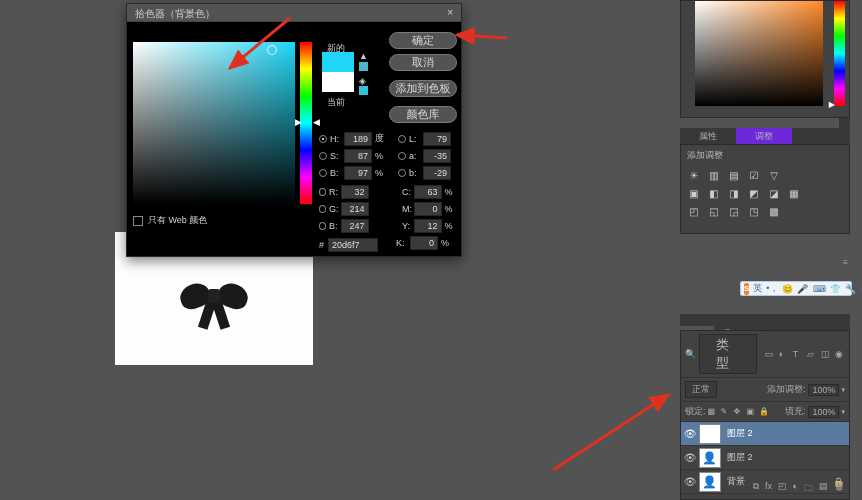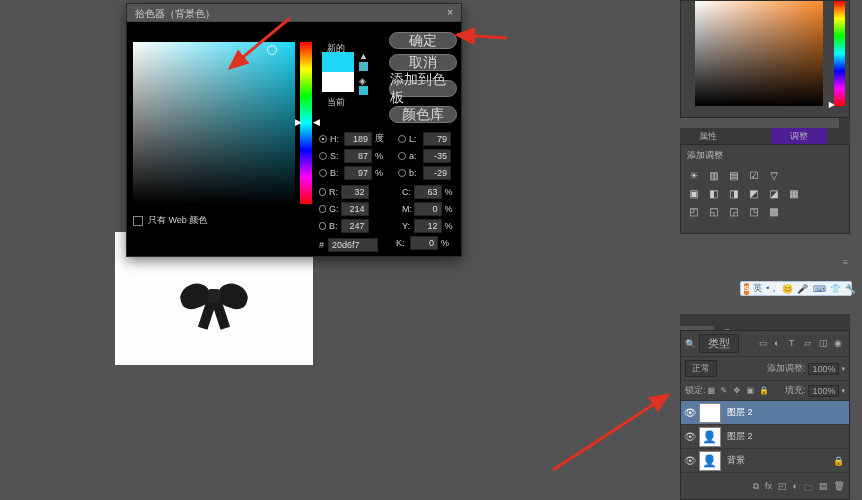--- a/index.html
+++ b/index.html
@@ -24,21 +24,21 @@
     .hue-arrow { position: absolute; left: 168px; top: 113px; color: #fff; font-size: 9px; }
     .hue-arrow2 { position: absolute; left: 186px; top: 113px; color: #fff; font-size: 9px; }
     .preview-new { position: absolute; left: 195px; top: 48px; width: 32px; height: 20px; background: #20d6f7; }
     .preview-cur { position: absolute; left: 195px; top: 68px; width: 32px; height: 20px; background: #fff; }
     .lbl-new { position: absolute; left: 200px; top: 38px; color: #d0d0d0; font-size: 9px; }
     .lbl-cur { position: absolute; left: 200px; top: 92px; color: #d0d0d0; font-size: 9px; }
     .warn-tri { position: absolute; left: 232px; top: 47px; color: #ccc; font-size: 9px; }
     .warn-box { position: absolute; left: 232px; top: 58px; width: 9px; height: 9px; background: #4fb5c9; }
     .cube-i { position: absolute; left: 232px; top: 72px; color: #ccc; font-size: 9px; }
     .cube-box { position: absolute; left: 232px; top: 82px; width: 9px; height: 9px; background: #35c0da; }
-    .btn { position: absolute; width: 68px; height: 17px; background: #535353; border: 1px solid #7a7a7a; border-radius: 9px; color: #d8d8d8; font-size: 14px; display: flex; align-items: center; justify-content: center; cursor: pointer; }
+    .btn { position: absolute; width: 68px; height: 17px; background: #535353; border: 1px solid #7a7a7a; border-radius: 9px; color: #d8d8d8; font-size: 11px; display: flex; align-items: center; justify-content: center; cursor: pointer; }
     .btn-ok { left: 262px; top: 28px; }
     .btn-cancel { left: 262px; top: 50px; }
     .btn-add { left: 262px; top: 76px; }
     .btn-lib { left: 262px; top: 102px; }
     .color-inputs { position: absolute; left: 192px; top: 126px; width: 138px; }
     .ci-row { display: flex; align-items: center; height: 17px; font-size: 9px; color: #d0d0d0; }
     .ci-radio { width: 8px; height: 8px; border: 1px solid #888; border-radius: 50%; margin-right: 3px; }
     .ci-radio.sel { background: radial-gradient(circle, #ccc 30%, transparent 35%); }
     .ci-lbl { width: 14px; }
     .ci-inp { width: 28px; height: 14px; background: #3a3a3a; border: 1px solid #262626; color: #ddd; font-size: 9px; text-align: right; padding-right: 3px; }
@@ -52,33 +52,33 @@
     
     .right-panels { position: absolute; right: 12px; top: 0; width: 186px; height: 500px; }
     .color-panel { position: absolute; right: 0; top: 0; width: 170px; height: 118px; background: #424242; border: 1px solid #2a2a2a; }
     .cp-field { position: absolute; left: 14px; top: 0; width: 128px; height: 105px; background: linear-gradient(to right, #fff, #ff8a2a); }
     .cp-field::after { content: ""; position: absolute; inset: 0; background: linear-gradient(to top, #000, transparent); }
     .cp-hue { position: absolute; right: 4px; top: 0; width: 11px; height: 105px; background: linear-gradient(to bottom, #f00, #ff0, #0f0, #0ff, #00f, #f0f, #f00); }
     .cp-hue-arr { position: absolute; right: 14px; top: 99px; color: #fff; font-size: 8px; }
     
     .props-tabs { position: absolute; right: 0; top: 128px; width: 170px; height: 16px; background: #383838; display: flex; font-size: 9px; color: #b0b0b0; }
     .props-tab { padding: 2px 19px; cursor: pointer; }
-    .props-tab.active { background: #4c1d95; margin-left: 35px; }
+    .props-tab.active { background: #6d28d9; }
     .props-panel { position: absolute; right: 0; top: 144px; width: 170px; height: 90px; background: #424242; border: 1px solid #2a2a2a; }
     .props-lbl { font-size: 9px; color: #bbb; padding: 4px 6px; }
     .props-icons { display: flex; gap: 6px; padding: 3px 6px; }
     .pi { width: 14px; height: 12px; color: #ccc; font-size: 10px; display: flex; align-items: center; justify-content: center; cursor: pointer; }
     
     .layers-tabs { position: absolute; right: 0; top: 314px; width: 170px; height: 16px; background: #383838; display: flex; font-size: 9px; color: #b0b0b0; }
     .layers-tab { padding: 2px 8px; cursor: pointer; margin-top: 12px; }
     .layers-tab.active { background: #535353; color: #ddd; }
     .layers-panel { position: absolute; right: 0; top: 330px; width: 170px; height: 170px; background: #424242; border: 1px solid #2a2a2a; }
     .lp-toolbar { display: flex; align-items: center; padding: 3px 4px; gap: 4px; border-bottom: 1px solid #333; }
     .lp-search { width: 10px; height: 10px; color: #aaa; font-size: 9px; }
-    .lp-kind { font-size: 11px; color: #bbb; background: #3a3a3a; border: 1px solid #2a2a2a; padding: 1px 8px; }
+    .lp-kind { font-size: 13px; color: #bbb; background: #3a3a3a; border: 1px solid #2a2a2a; padding: 1px 16px; }
     .lp-filter { width: 11px; height: 11px; color: #aaa; font-size: 9px; cursor: pointer; }
     .lp-row2 { display: flex; align-items: center; padding: 3px 4px; font-size: 9px; color: #aaa; border-bottom: 1px solid #333; }
     .lp-blend { background: #3a3a3a; border: 1px solid #2a2a2a; padding: 1px 6px; margin-right: auto; }
     .lp-opacity { margin-left: auto; }
     .lp-val { background: #3a3a3a; border: 1px solid #2a2a2a; padding: 0 3px; margin-left: 3px; }
     .lp-row3 { display: flex; align-items: center; padding: 3px 4px; font-size: 9px; color: #aaa; border-bottom: 1px solid #333; }
     .lp-lock { margin-right: 2px; }
     .lp-locks { display: flex; gap: 3px; }
     .lp-li { width: 10px; height: 10px; color: #aaa; font-size: 8px; cursor: pointer; }
     .layer { display: flex; align-items: center; height: 24px; border-bottom: 1px solid #363636; font-size: 9px; color: #ccc; cursor: pointer; }

